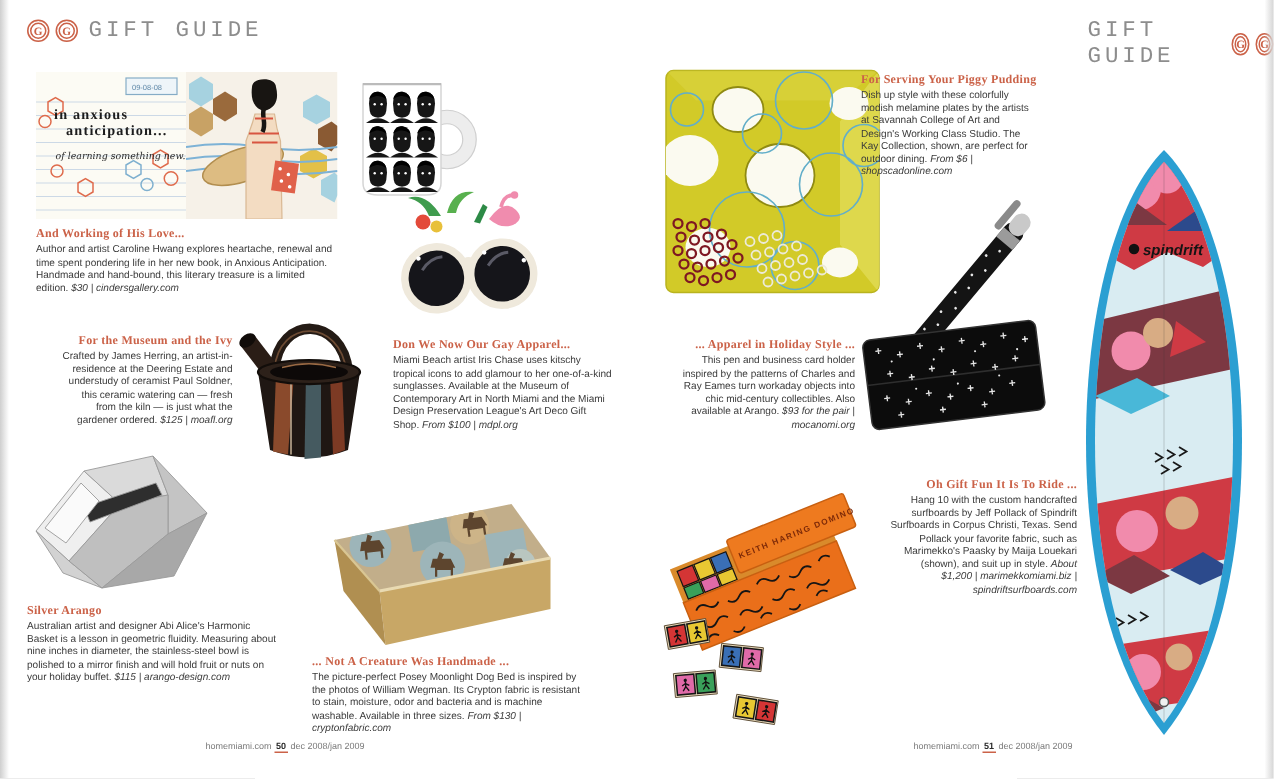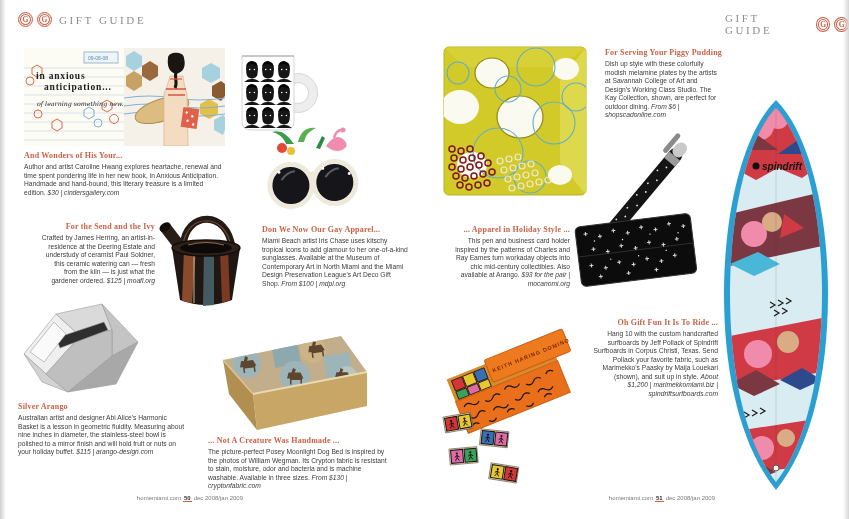--- a/index.html
+++ b/index.html
@@ -3,21 +3,21 @@
 <meta charset="utf-8">
 <style>
   *{margin:0;padding:0;box-sizing:border-box}
   html,body{background:#dedede}
   .page{position:relative;width:849px;height:519px;background:#fff;overflow:hidden;
         font-family:"Liberation Sans",sans-serif}
   .edge{position:absolute;top:0;height:100%;width:6px;z-index:5}
   .edge.l{left:0;background:linear-gradient(to right,#cfcfcf,rgba(255,255,255,0))}
   .edge.r{right:0;background:linear-gradient(to left,#d6d6d6,rgba(255,255,255,0))}
   .brand{position:absolute;display:flex;align-items:center;gap:4px;z-index:4}
-  .brand-title{font-family:Liberation Serif, serif;color:#8d8d8d;font-size:11px;
+  .brand-title{font-family:Liberation Mono, monospace;color:#8d8d8d;font-size:15px;
                letter-spacing:2.6px;padding:0 3px}
   .badge{width:15px;height:15px;border:1.4px solid #cb6248;border-radius:50%;
          display:inline-flex;align-items:center;justify-content:center;
          font-family:"Liberation Serif",serif;font-weight:bold;font-size:7.5px;color:#cb6248;
          box-shadow:inset 0 0 0 1px #fff,inset 0 0 0 2px #cb6248}
   .feature{position:absolute;z-index:3}
   .headline{font-family:"Liberation Serif",serif;font-weight:700;font-size:8px;
             color:#cb6248;letter-spacing:.2px;margin-bottom:3px;white-space:nowrap}
   .copy{font-size:6.7px;line-height:8.5px;color:#3b3b3b}
   .price{font-style:italic}
@@ -471,46 +471,46 @@
         <circle cx="72" cy="342" r="9" fill="#d8ac84"></circle>
       <path d="M16,376 l24,-12 22,12 -24,10 Z" fill="#7c3842"></path>
       <path d="M62,12 L62,386" stroke="rgba(60,60,60,0.15)" stroke-width="1"></path>
     </g>
     <circle cx="42" cy="70" r="3.5" fill="#111"></circle>
     <text x="48" y="74" class="surflogo">spindrift</text>
     <circle cx="62" cy="372" r="3" fill="#f0f0f0" stroke="#555" stroke-width="1"></circle>
   </svg>
 
   <section class="feature" style="left:24px;top:151px;width:202px">
-    <h3 class="headline">And Wonders of His Your...</h3>
+    <h3 class="headline">And Working of His Love...</h3>
     <p class="copy"><span>Author and artist Caroline Hwang explores heartache, renewal and time spent pondering life in her new book, in Anxious Anticipation. Handmade and hand-bound, this literary treasure is a limited edition.</span> <em class="price">$30 | cindersgallery.com</em></p>
   </section>
 
 
   <section class="feature alignR" style="left:40px;top:222px;width:115px">
-    <h3 class="headline">For the Send and the Ivy</h3>
+    <h3 class="headline">For the Museum and the Ivy</h3>
     <p class="copy"><span>Crafted by James Herring, an artist-in-residence at the Deering Estate and understudy of ceramist Paul Soldner, this ceramic watering can — fresh from the kiln — is just what the gardener ordered.</span> <em class="price">$125 | moafl.org</em></p>
   </section>
 
   <section class="feature" style="left:262px;top:225px;width:146px">
     <h3 class="headline">Don We Now Our Gay Apparel...</h3>
     <p class="copy"><span>Miami Beach artist Iris Chase uses kitschy tropical icons to add glamour to her one-of-a-kind sunglasses. Available at the Museum of Contemporary Art in North Miami and the Miami Design Preservation League's Art Deco Gift Shop.</span> <em class="price">From $100 | mdpl.org</em></p>
   </section>
 
   <section class="feature" style="left:18px;top:402px;width:168px">
     <h3 class="headline">Silver Arango</h3>
     <p class="copy"><span>Australian artist and designer Abi Alice's Harmonic Basket is a lesson in geometric fluidity. Measuring about nine inches in diameter, the stainless-steel bowl is polished to a mirror finish and will hold fruit or nuts on your holiday buffet.</span> <em class="price">$115 | arango-design.com</em></p>
   </section>
 
   <section class="feature" style="left:208px;top:436px;width:184px">
     <h3 class="headline">... Not A Creature Was Handmade ...</h3>
     <p class="copy"><span>The picture-perfect Posey Moonlight Dog Bed is inspired by the photos of William Wegman. Its Crypton fabric is resistant to stain, moisture, odor and bacteria and is machine washable. Available in three sizes.</span> <em class="price">From $130 | cryptonfabric.com</em></p>
   </section>
 
-  <section class="feature" style="left:605px;top:48px;width:114px">
+  <section class="feature" style="left:574px;top:48px;width:114px">
     <h3 class="headline">For Serving Your Piggy Pudding</h3>
     <p class="copy"><span>Dish up style with these colorfully modish melamine plates by the artists at Savannah College of Art and Design's Working Class Studio. The Kay Collection, shown, are perfect for outdoor dining.</span> <em class="price">From $6 | shopscadonline.com</em></p>
   </section>
 
   <section class="feature alignR" style="left:452px;top:225px;width:118px">
     <h3 class="headline">... Apparel in Holiday Style ...</h3>
     <p class="copy"><span>This pen and business card holder inspired by the patterns of Charles and Ray Eames turn workaday objects into chic mid-century collectibles. Also available at Arango.</span> <em class="price">$93 for the pair | mocanomi.org</em></p>
   </section>
 
   <section class="feature alignR" style="left:592px;top:318px;width:126px">

